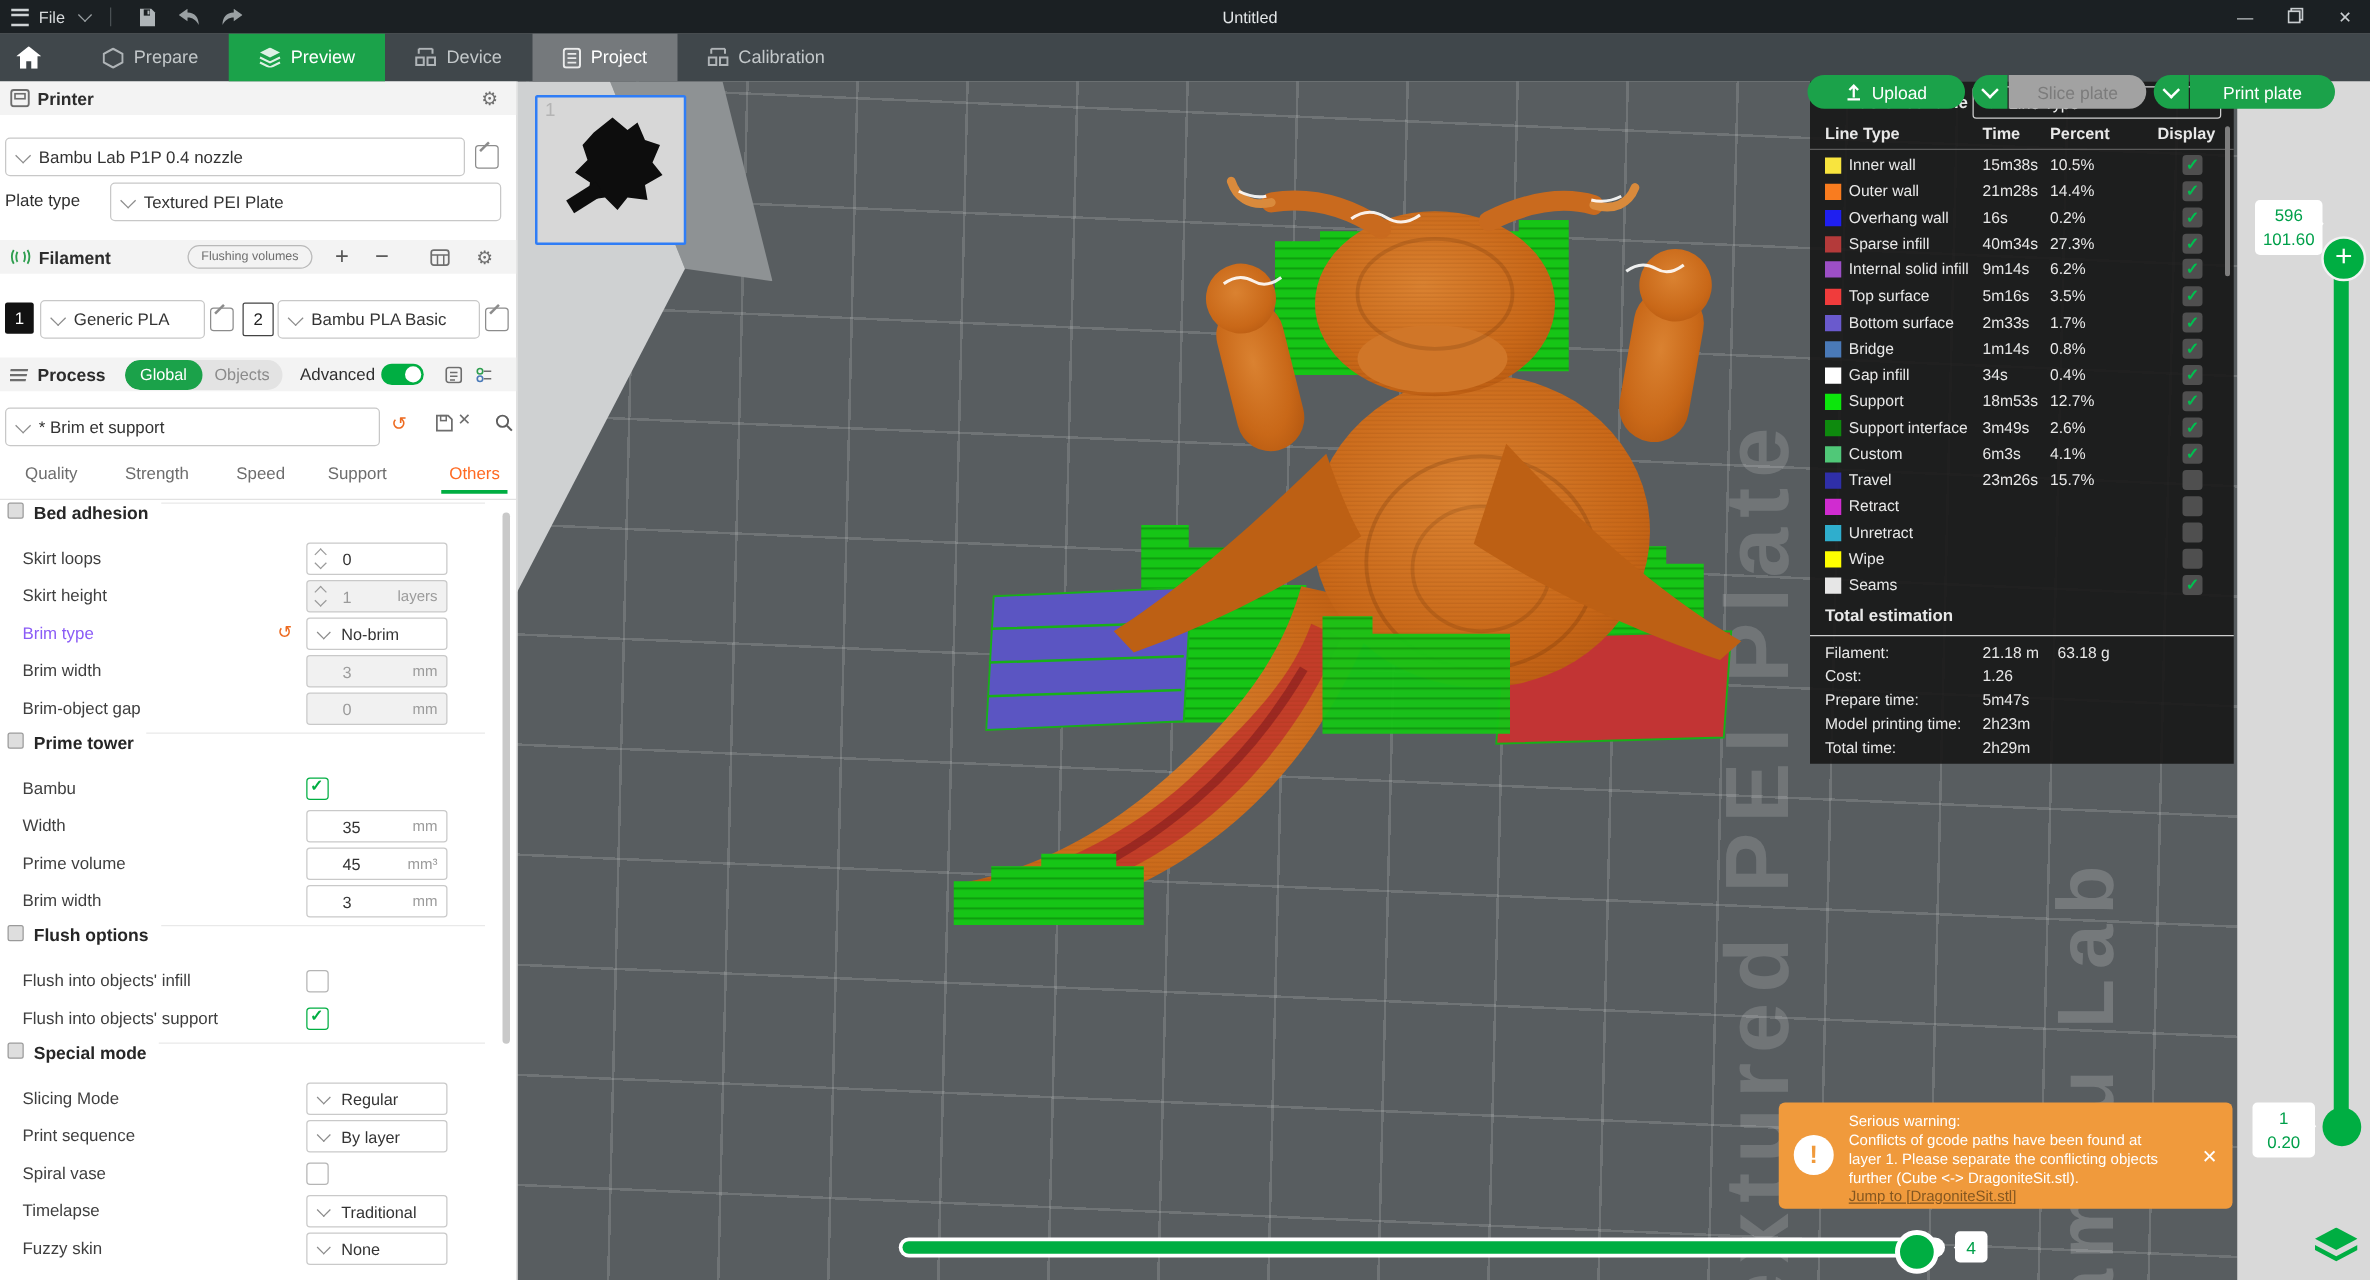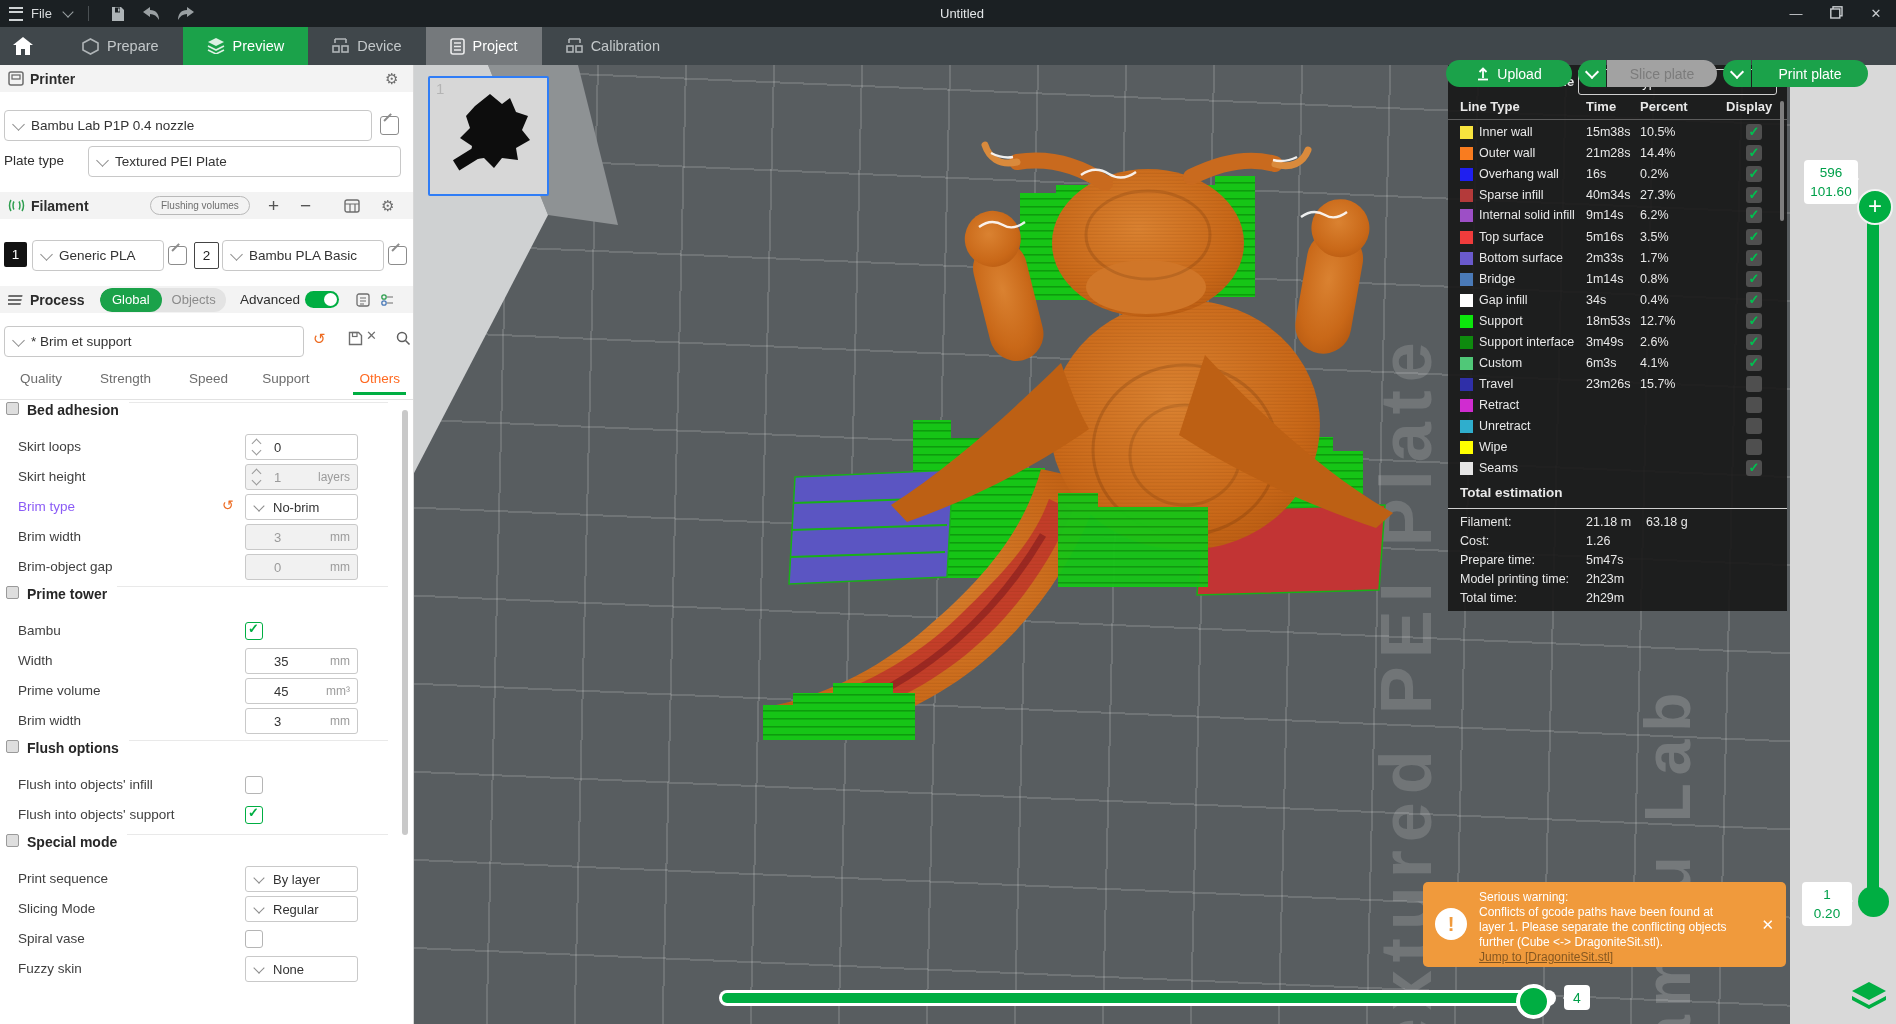--- a/index.html
+++ b/index.html
@@ -7,21 +7,21 @@
        font-family:"Liberation Sans",sans-serif;background:#d9d9d9;
        -webkit-font-smoothing:antialiased}
   
   .titlebar{position:absolute;left:0;top:0;width:100%;height:27px;background:#1b2023;
             display:flex;align-items:center;color:#d8dbdd;font-size:13px;z-index:50}
   .tb-ico{display:inline-flex;align-items:center;justify-content:center;height:27px;color:#aeb4b7}
   .hamburger{width:14px;height:10px;border-top:2px solid #cfd3d5;border-bottom:2px solid #cfd3d5;margin:0 8px 0 9px;position:relative}
   .hamburger:before{content:"";position:absolute;left:0;top:2px;width:14px;height:2px;background:#cfd3d5}
   .chv{display:inline-block;width:7px;height:7px;border-left:1.6px solid #9aa0a3;border-bottom:1.6px solid #9aa0a3;transform:rotate(-45deg);margin-left:12px;margin-top:-3px}
   .tb-sep{width:1px;height:15px;background:#4a5053;margin:0 12px 0 16px}
-  .tb-title{position:absolute;left:940px;width:120px;text-align:left;color:#e3e6e8}
+  .tb-title{position:absolute;left:940px;width:120px;text-align:center;color:#e3e6e8}
   .winbtns{position:absolute;right:0;top:0;height:27px;display:flex;align-items:center;color:#c9cdd0}
   .winbtn{width:40px;text-align:center;font-size:13px;cursor:default}
   
   .tabbar{position:absolute;left:0;top:27px;width:100%;height:38px;background:#40474b;display:flex;align-items:center;z-index:50}
   .home{width:46px;height:38px;display:flex;align-items:center;justify-content:center}
   .tab{height:38px;display:flex;align-items:center;gap:8px;padding:0 24px;color:#c3c8ca;font-size:14.5px}
   .tab svg{opacity:.85}
   .tab.green{background:#1ba24a;color:#fff}
   .tab.gray{background:#75797c;color:#fff}
   .pillbtn{position:absolute;top:33px;height:27px;border-radius:14px;display:flex;align-items:center;justify-content:center;
@@ -438,36 +438,43 @@
       <div class="prow">
         <span class="plabel">Flush into objects' support</span>
         <span class="cb on"></span>
       </div>
       <div class="pgh">
         <span class="gi"></span>
         <b>Special mode</b>
         <span class="rule"></span>
       </div>
       <div class="prow">
+        <span class="plabel">Slicing Mode</span>
+        <div class="ctl">
+          <span class="chev2"></span>
+          <span class="selval">Regular</span>
+        </div>
+      </div>
+      <div class="prow">
         <span class="plabel">Print sequence</span>
         <div class="ctl">
           <span class="chev2"></span>
           <span class="selval">By layer</span>
         </div>
       </div>
       <div class="prow">
-        <span class="plabel">Slicing Mode</span>
-        <div class="ctl">
-          <span class="chev2"></span>
-          <span class="selval">Regular</span>
-        </div>
-      </div>
-      <div class="prow">
         <span class="plabel">Spiral vase</span>
         <span class="cb"></span>
+      </div>
+      <div class="prow">
+        <span class="plabel">Timelapse</span>
+        <div class="ctl">
+          <span class="chev2"></span>
+          <span class="selval">Traditional</span>
+        </div>
       </div>
       <div class="prow">
         <span class="plabel">Fuzzy skin</span>
         <div class="ctl">
           <span class="chev2"></span>
           <span class="selval">None</span>
         </div>
       </div>
     </div>
   <div class="sb-scroll"></div>

